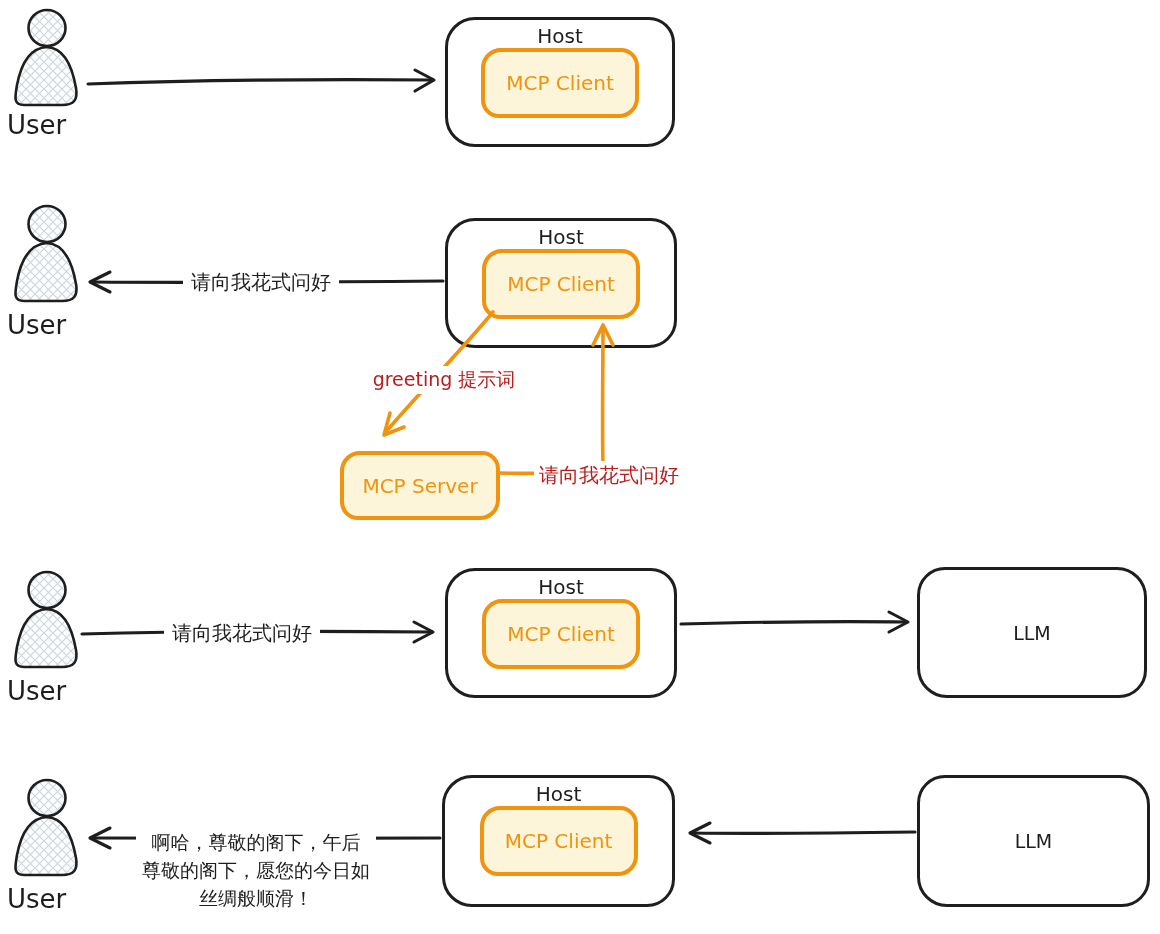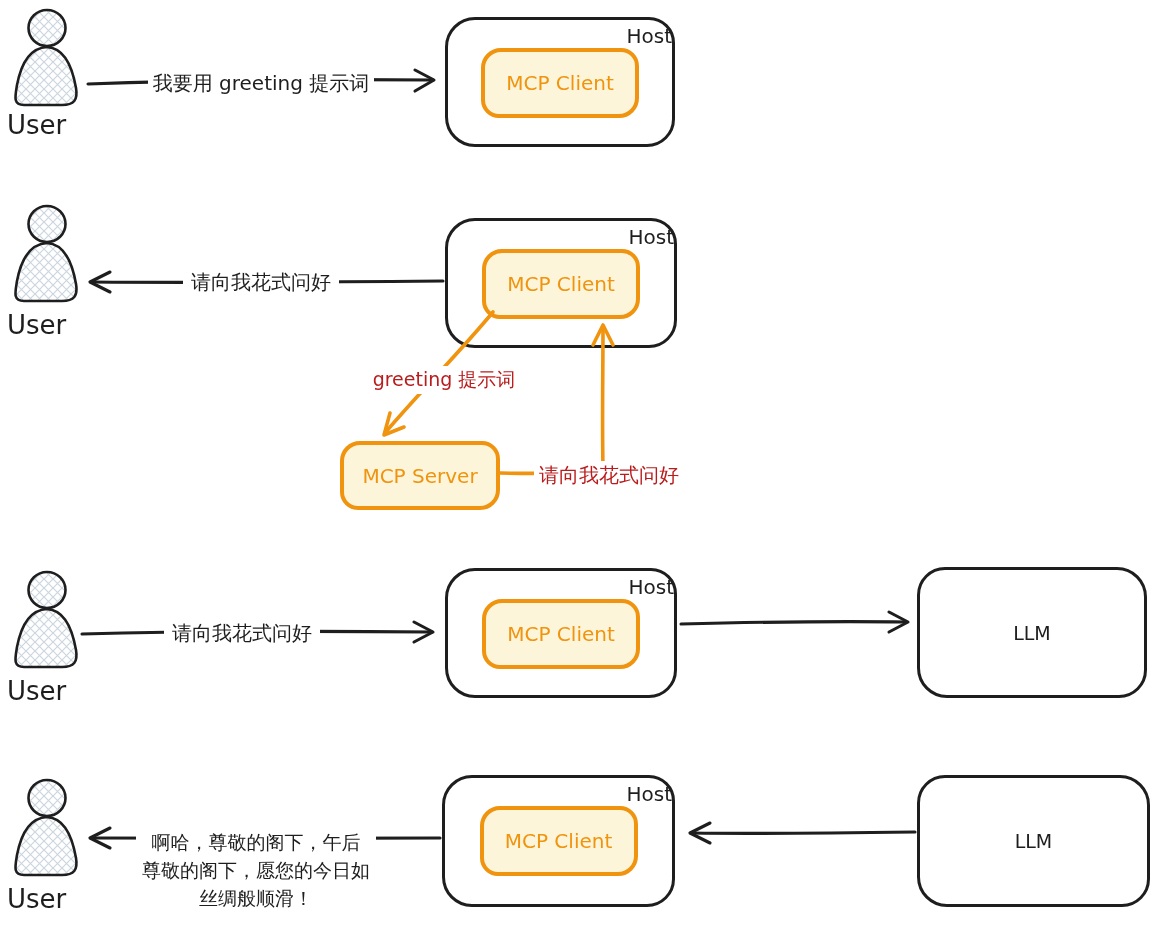--- a/index.html
+++ b/index.html
@@ -16,35 +16,35 @@
   .fig { fill:url(#xhatch); stroke:#1e1e1e; stroke-width:2.6; }
   .user-label {
     position:absolute; z-index:3; text-align:left; font-size:26px; color:#1e1e1e;
   }
 
   .host {
     position:absolute; z-index:2; box-sizing:border-box; background:#ffffff;
     border:3px solid #1e1e1e; border-radius:30px 26px 28px 30px;
   }
   .host-title {
-    position:absolute; top:4px; left:0; right:0; text-align:right;
+    position:absolute; top:4px; left:0; right:0; text-align:center;
     font-size:20px; color:#1e1e1e;
   }
   .client {
     position:absolute; left:50%; transform:translateX(-50%); top:28px;
     width:158px; height:70px; box-sizing:border-box;
     background:#fcf5d9; border:4.5px solid #f0930e; border-radius:20px 18px 20px 18px;
     display:flex; align-items:center; justify-content:center;
     color:#f0930e; font-size:20px;
   }
   .server {
     position:absolute; z-index:2; box-sizing:border-box;
     background:#fcf5d9; border:4.5px solid #f0930e; border-radius:20px 18px 20px 18px;
     display:flex; align-items:center; justify-content:center;
-    color:#f0930e; font-size:20px;
+    color:#f0930e; font-size:20px;margin-top:10px;
   }
   .llm {
     position:absolute; z-index:2; box-sizing:border-box; background:#ffffff;
     border:3px solid #1e1e1e; border-radius:28px 30px 28px 30px;
     display:flex; align-items:center; justify-content:center;
     font-size:19px; color:#1e1e1e;
   }
   .msg {
     position:absolute; z-index:6; background:#ffffff; text-align:center;
     font-size:20px; color:#1e1e1e; padding:1px 2px;
@@ -116,21 +116,20 @@
   </svg>
   <div class="user-label" style="left:7px;top:110px;width:80px">User</div>
 
   <div class="host" style="left:445px;top:17px;width:230px;height:130px">
     <div class="host-title">Host</div>
     <div class="client">
       <span>MCP Client</span>
     </div>
   </div>
 
-  <div class="msg" style="left:148px;top:69px;width:222px">我要用 greeting 提示词</div>
 
   <svg class="user-figure" style="left:8px;top:204px" width="78" height="102" viewBox="0 0 78 102">
     <ellipse class="fig" cx="39" cy="20" rx="18.5" ry="18"></ellipse>
     <path class="fig" d="M39 39 C 21 40 13 56 9 77 C 7 89 5 97 16 97 L 54 97 C 66 97 70 92 68 80 C 64 57 56 40 39 39 Z"></path>
   </svg>
   <div class="user-label" style="left:7px;top:310px;width:80px">User</div>
 
   <div class="host" style="left:445px;top:218px;width:232px;height:130px">
     <div class="host-title">Host</div>
     <div class="client">

